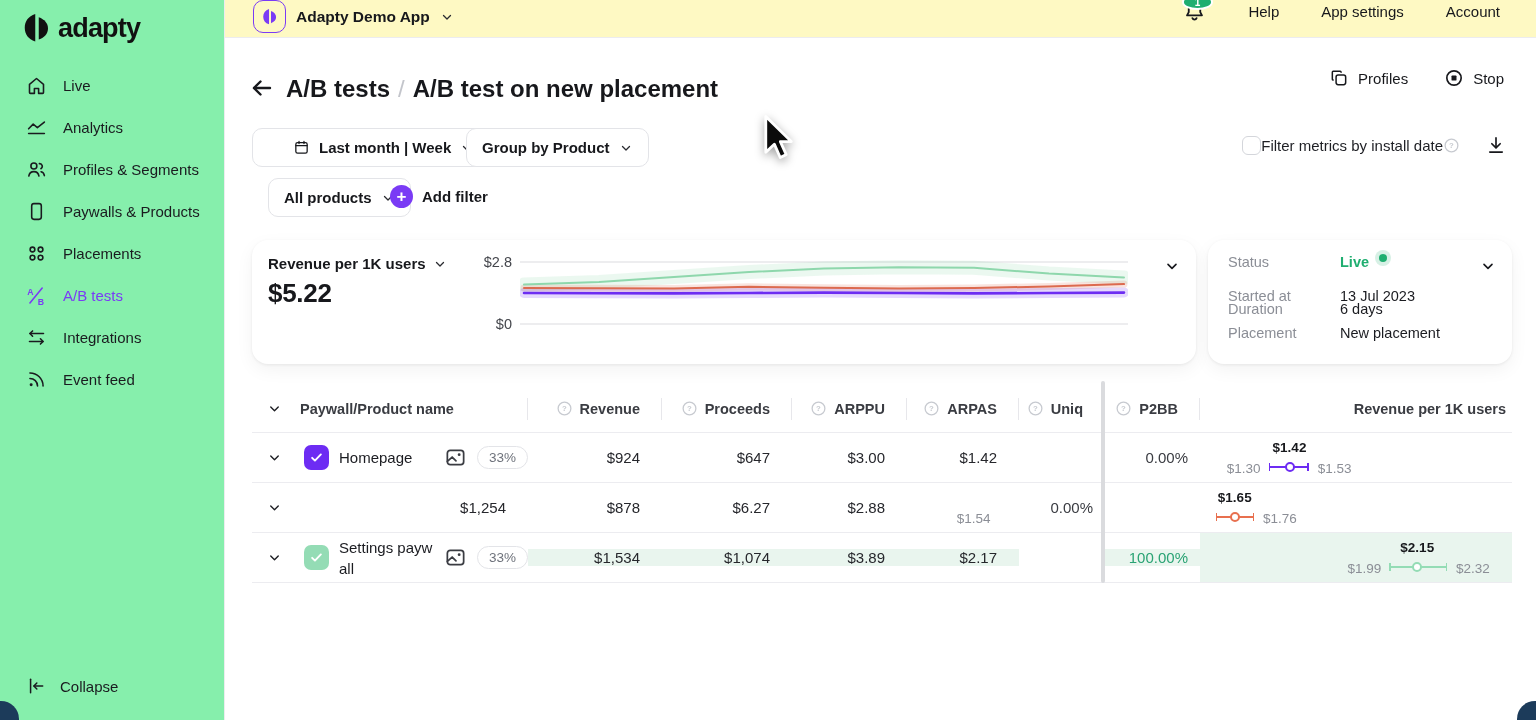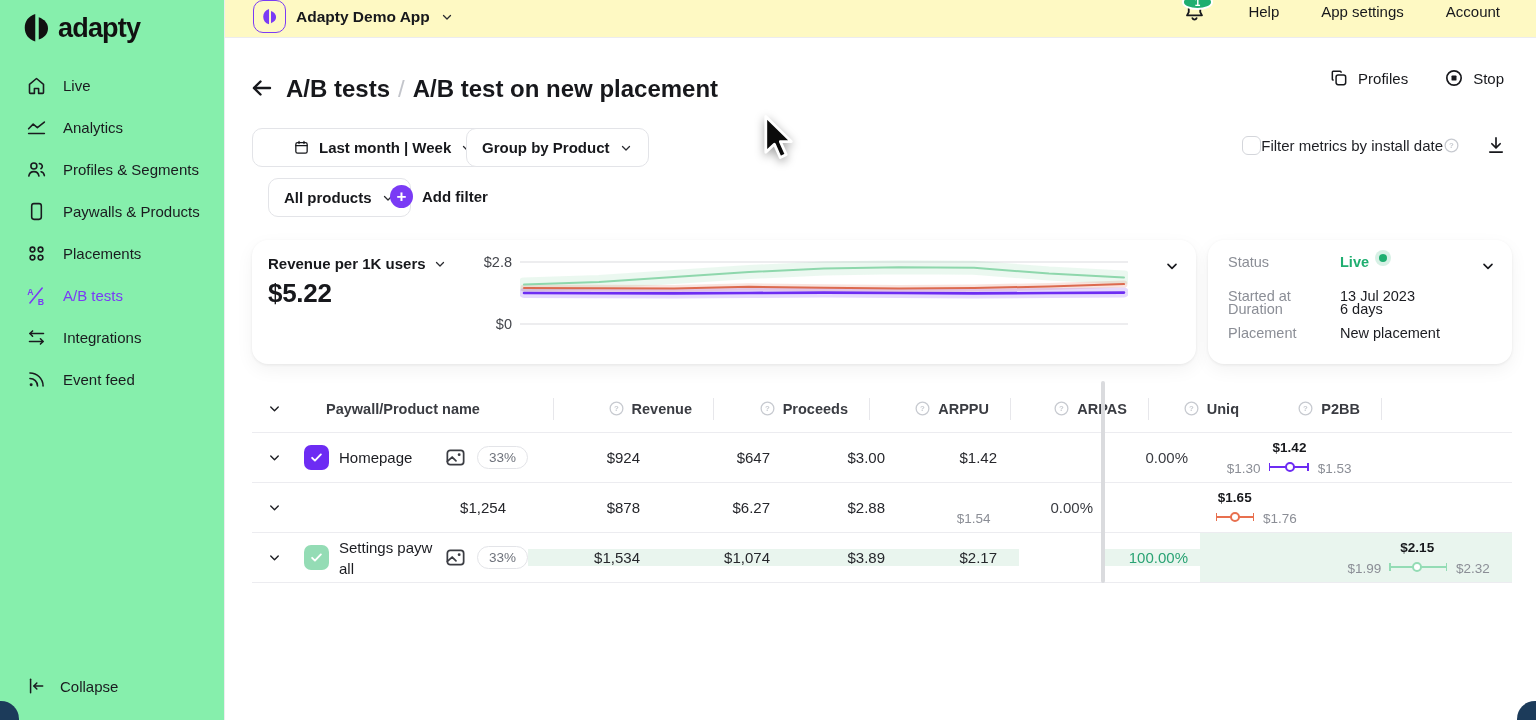--- a/index.html
+++ b/index.html
@@ -81,21 +81,21 @@
   .status-row { position:absolute; left:20px; display:flex; font-size:14.5px; }
   .status-row .sl { width:112px; color:#8b8e96; }
   .status-row .sv { color:#1b1c21; font-weight:500; }
   .live-dot { display:inline-block; width:8px; height:8px; border-radius:50%; background:#1fae70;
     box-shadow:0 0 0 4px rgba(31,174,112,.18); margin-left:10px; vertical-align:1px; }
 
   
   #table { position:absolute; left:252px; top:385px; width:1260px; }
   .trow { display:grid; grid-template-columns:44px 232px 134px 130px 115px 112px 86px 95px 312px;
     align-items:center; border-bottom:1px solid #ececf0; }
-  #thead { height:48px; font-size:14.5px; font-weight:700; color:#3a3c42;gap:26px; }
+  #thead { height:48px; font-size:14.5px; font-weight:700; color:#3a3c42; }
   #thead .hc { position:relative; display:flex; align-items:center; justify-content:flex-end;
     gap:7px; padding-right:22px; height:100%; overflow:hidden; }
   #thead .hc.name { justify-content:flex-start; padding-left:4px; }
   #thead .hc.sep::after { content:""; position:absolute; right:0; top:13px; height:22px; width:1px; background:#e7e7eb; }
   #thead .hc.last { padding-right:6px; }
   .body-row { height:50px; cursor:default; }
   .exp { display:flex; justify-content:center; color:#1b1c21; width:44px; cursor:pointer; }
   .exp svg { width:15px; height:15px; fill:none; stroke:currentColor; stroke-width:2.2; stroke-linecap:round; stroke-linejoin:round; }
   .namecell { display:flex; align-items:center; gap:10px; padding-left:8px; height:100%; }
   .cbox { width:25px; height:25px; border-radius:7px; display:flex; align-items:center; justify-content:center; flex:0 0 25px; cursor:pointer; }

